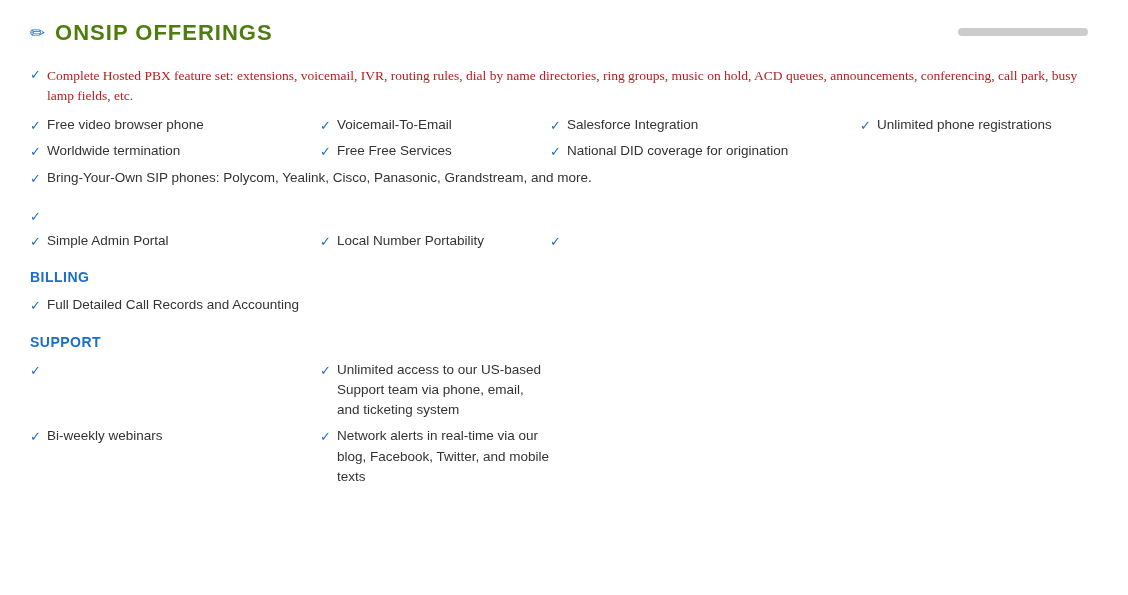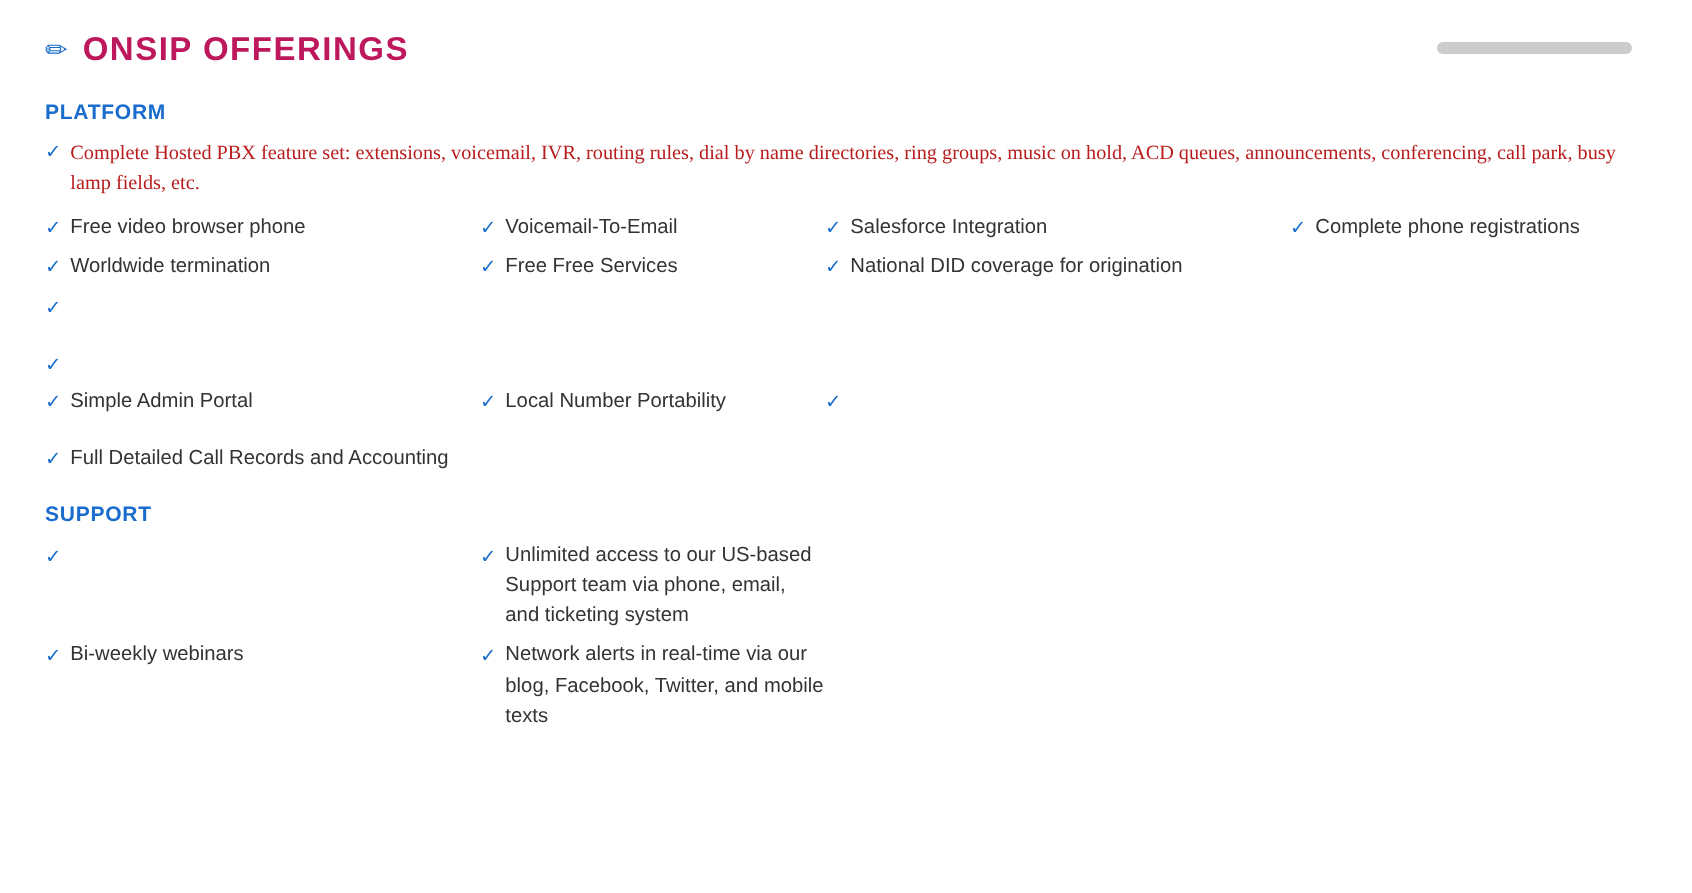--- a/index.html
+++ b/index.html
@@ -26,21 +26,21 @@
     }
 
     .page-header-icon {
       color: #1a6dcc;
       font-size: 18px;
     }
 
     .page-title {
       font-size: 22px;
       font-weight: bold;
-      color: #be185d;
+      color: #4d7c0f;
       letter-spacing: 1px;
     }
 
     .scrollbar-area {
       position: absolute;
       top: 8px;
       right: 10px;
       width: 130px;
       height: 8px;
       background: #ccc;
@@ -110,21 +110,20 @@
 <div style="position: relative;">
   <div class="scrollbar-area"></div>
 
   <div class="page-header">
     <span class="page-header-icon">✏</span>
     <span class="page-title">ONSIP OFFERINGS</span>
   </div>
 
   <div id="sections-container">
       <div class="section">
-        <div class="section-title">PLATFORM</div>
         <div class="check-block-paragraph">
           <span class="check-mark">✓</span>
           <span class="check-text">Complete Hosted PBX feature set: extensions, voicemail, IVR, routing rules, dial by name directories, ring groups, music on hold, ACD queues, announcements, conferencing, call park, busy lamp fields, etc.</span>
         </div>
         <div class="check-row">
           <div style="width: 290px; flex-shrink: 0;">
             <div class="check-item">
               <span class="check-mark">✓</span>
               <span>Free video browser phone</span>
             </div>
@@ -137,21 +136,21 @@
           </div>
           <div style="width: 310px; flex-shrink: 0;">
             <div class="check-item">
               <span class="check-mark">✓</span>
               <span>Salesforce Integration</span>
             </div>
           </div>
           <div style="width: 200px; flex-shrink: 0;">
             <div class="check-item">
               <span class="check-mark">✓</span>
-              <span>Complete phone registrations</span>
+              <span>Unlimited phone registrations</span>
             </div>
           </div>
         </div>
         <div class="check-row">
           <div style="width: 290px; flex-shrink: 0;">
             <div class="check-item">
               <span class="check-mark">✓</span>
               <span>Worldwide termination</span>
             </div>
           </div>
@@ -163,20 +162,21 @@
           </div>
           <div style="width: 310px; flex-shrink: 0;">
             <div class="check-item">
               <span class="check-mark">✓</span>
               <span>National DID coverage for origination</span>
             </div>
           </div>
         </div>
         <div class="check-item check-block">
           <span class="check-mark">✓</span>
+          <span>Bring-Your-Own SIP phones: Polycom, Yealink, Cisco, Panasonic, Grandstream, and more.</span>
         </div>
       </div>
       <div class="section">
         <div class="check-item check-block">
           <span class="check-mark">✓</span>
         </div>
         <div class="check-row">
           <div style="width: 290px; flex-shrink: 0;">
             <div class="check-item">
               <span class="check-mark">✓</span>
@@ -190,20 +190,21 @@
             </div>
           </div>
           <div style="width: 310px; flex-shrink: 0;">
             <div class="check-item">
               <span class="check-mark">✓</span>
             </div>
           </div>
         </div>
       </div>
       <div class="section">
+        <div class="section-title">BILLING</div>
         <div class="check-item check-block">
           <span class="check-mark">✓</span>
           <span>Full Detailed Call Records and Accounting</span>
         </div>
       </div>
       <div class="section">
         <div class="section-title">SUPPORT</div>
         <div class="check-row">
           <div style="width: 290px; flex-shrink: 0;">
             <div class="check-item">

